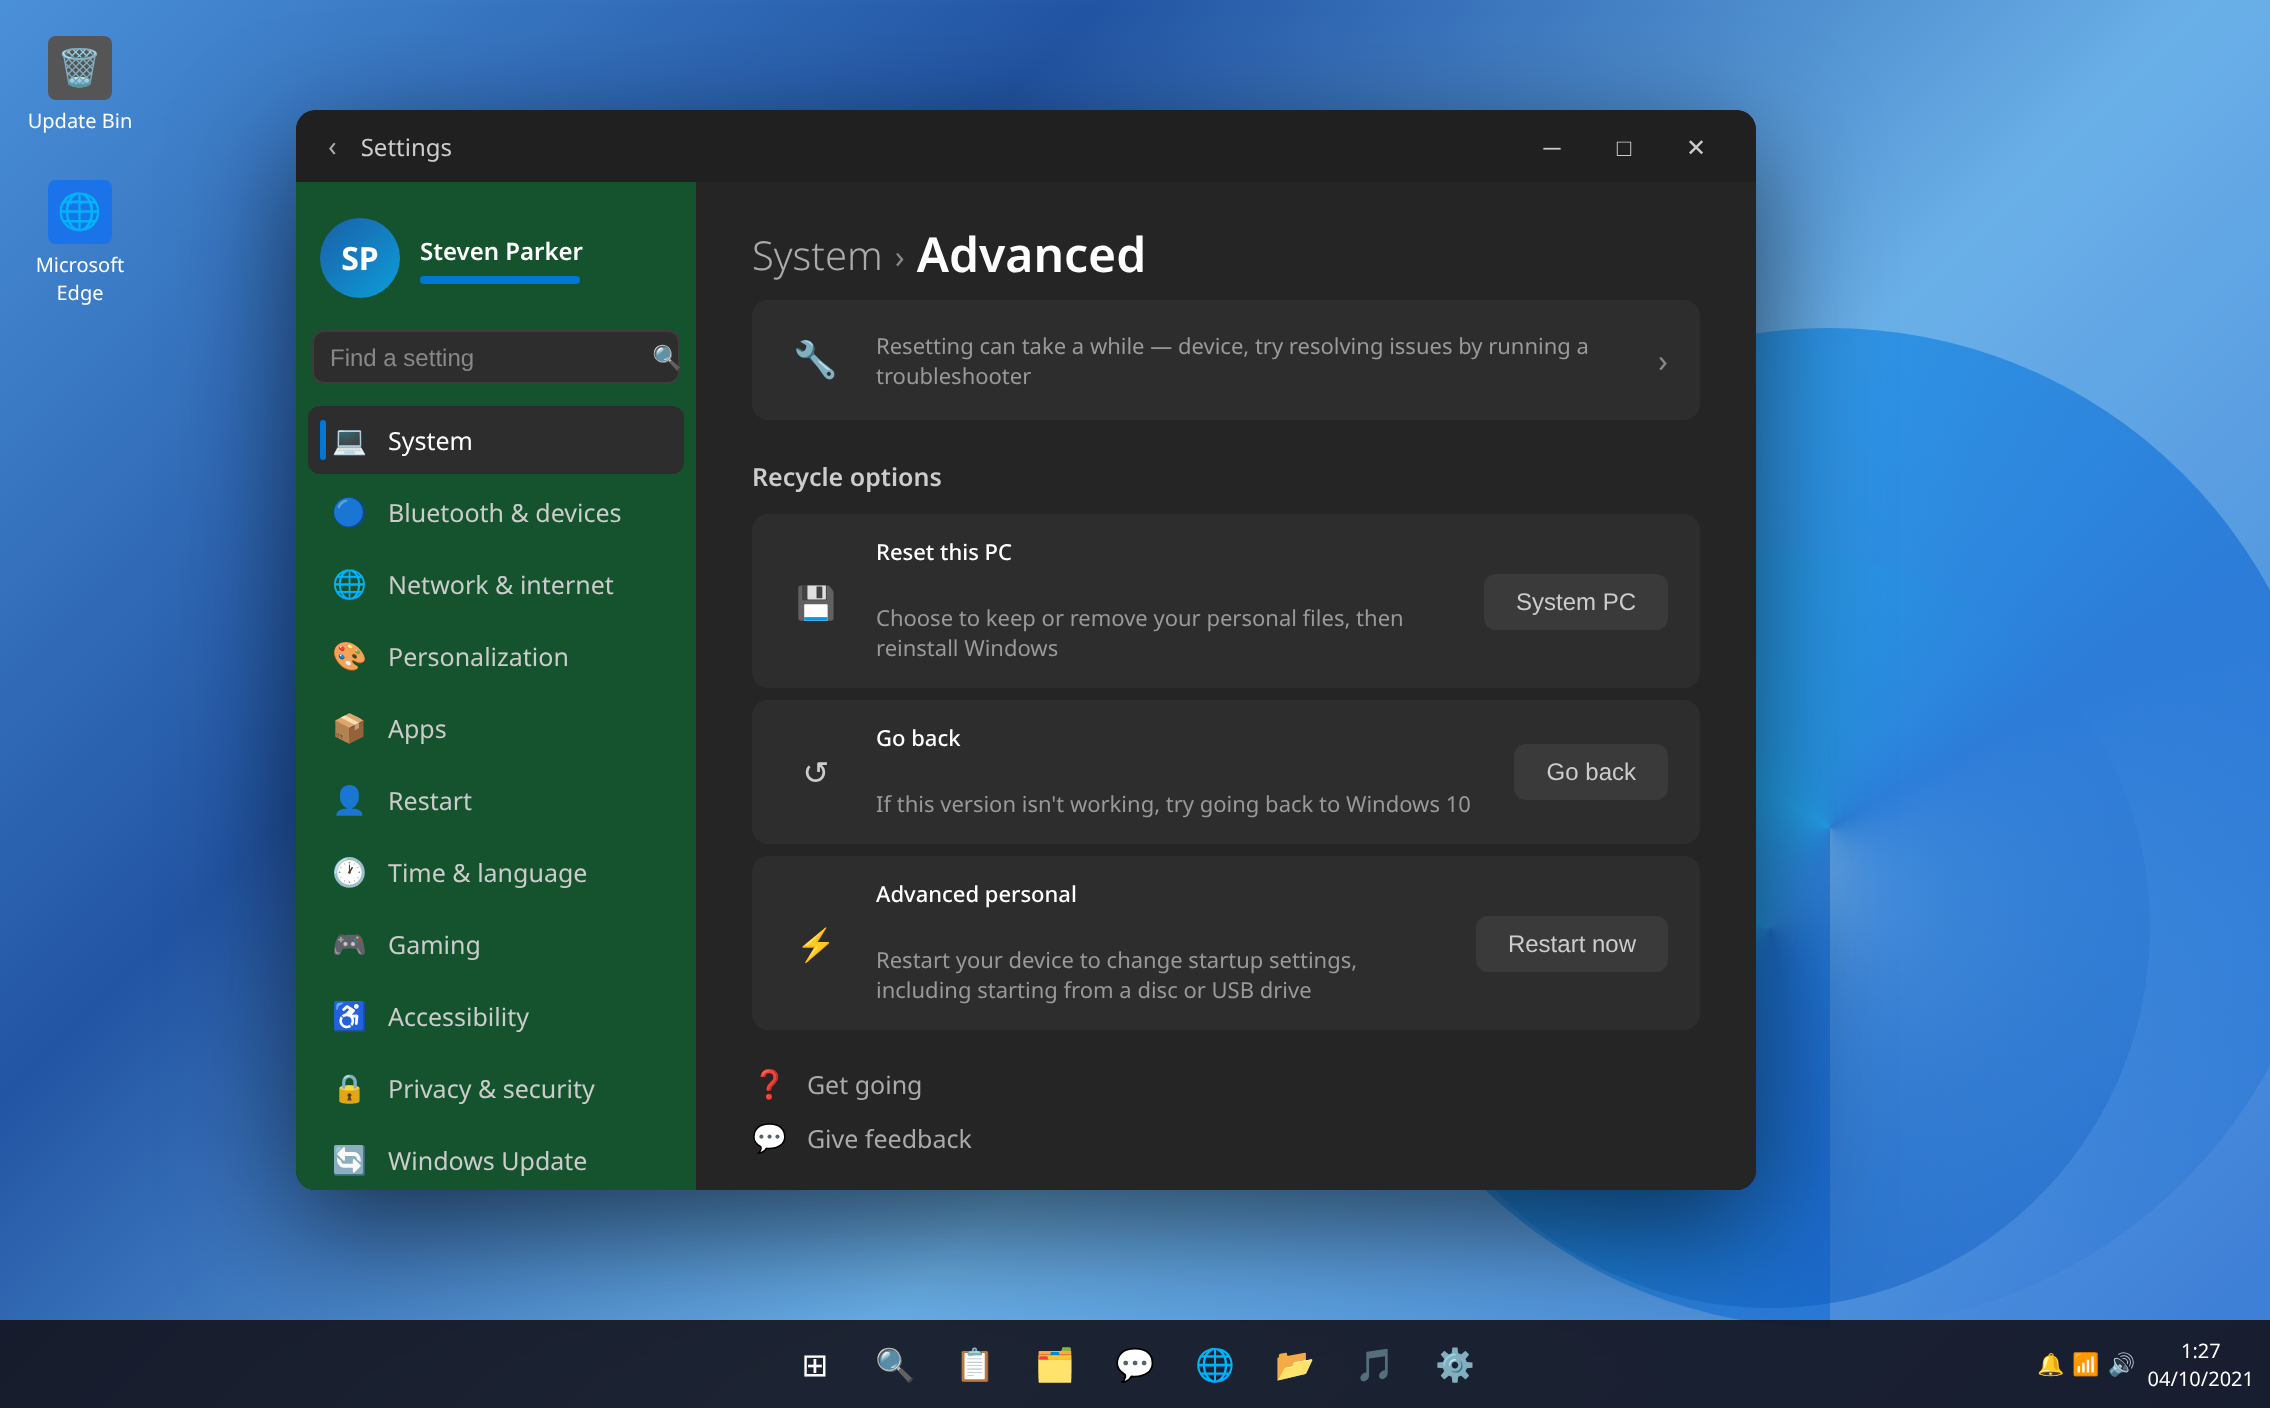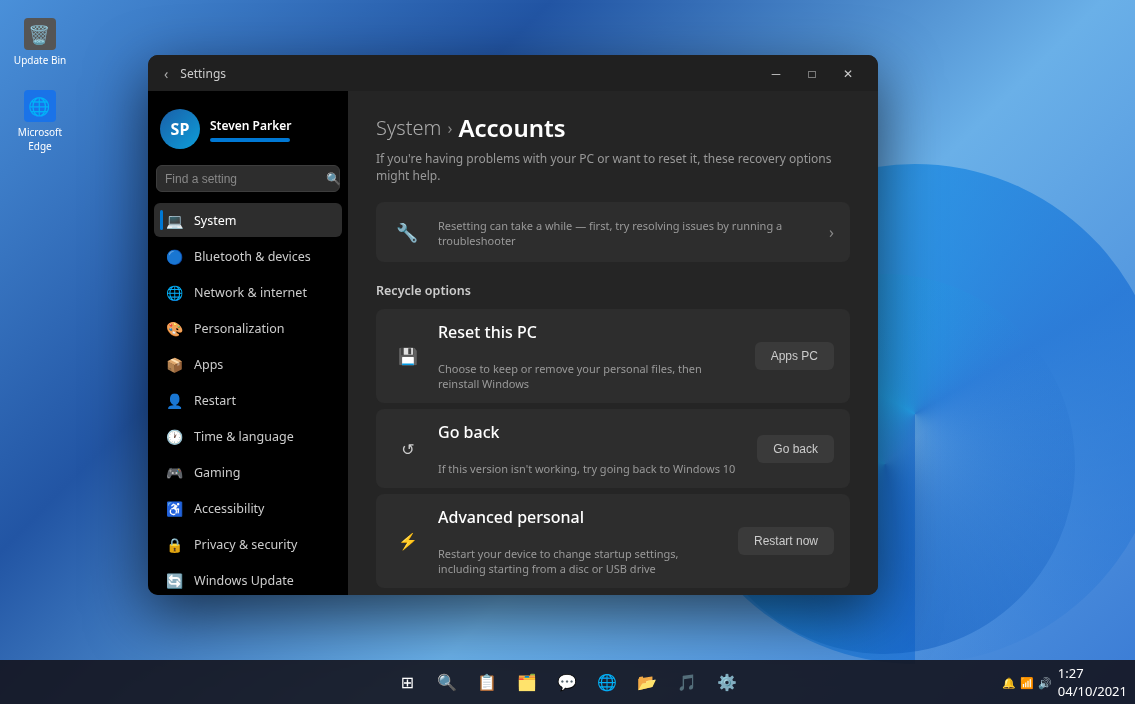--- a/index.html
+++ b/index.html
@@ -104,22 +104,22 @@
     }
     .taskbar-right {
       display: flex;
       align-items: center;
       gap: 6px;
       color: #fff;
       font-size: 11px;
       margin-left: auto;
     }
     .taskbar-time {
-      text-align: left;
-      font-size: 13px;
+      text-align: center;
+      font-size: 10px;
       color: #fff;
       line-height: 1.4;
     }
     .taskbar-sys {
       display: flex;
       align-items: center;
       gap: 4px;
       font-size: 11px;
       color: #ccc;
     }
@@ -179,21 +179,21 @@
     
     .window-body {
       display: flex;
       flex: 1;
       overflow: hidden;
     }
 
     
     .sidebar {
       width: 200px;
-      background: #000000;
+      background: #14532d;
       flex-shrink: 0;
       padding: 8px 0;
       overflow-y: auto;
       display: flex;
       flex-direction: column;
     }
     .user-profile {
       display: flex;
       align-items: center;
       gap: 10px;
@@ -385,21 +385,21 @@
       display: flex;
       align-items: center;
       justify-content: center;
       color: #ccc;
       font-size: 16px;
       flex-shrink: 0;
     }
     .option-text { flex: 1; }
     .option-title {
       color: #fff;
-      font-size: 16px;
+      font-size: 11px;
       font-weight: 500;
     }
     .option-desc {
       color: #999;
       font-size: 11px;
       margin-top: 18px;
     }
     .option-btn {
       background: #3a3a3a;
       border: none;
@@ -519,41 +519,40 @@
         <div class="nav-item">
           <div class="nav-icon">🔄</div>
           <span>Windows Update</span>
         </div>
       </div>
 
       <div class="main-content">
         <div class="breadcrumb">
           <span class="breadcrumb-system">System</span>
           <span class="breadcrumb-arrow">›</span>
-          <span class="breadcrumb-current">Accounts</span>
-        </div>
-        <p class="page-description">If you're having problems with your PC or want to reset it, these recovery options might help.</p>
+          <span class="breadcrumb-current">Advanced</span>
+        </div>
 
         <div class="fix-card">
           <div class="fix-icon">🔧</div>
           <div class="fix-text">
-            <div class="fix-desc">Resetting can take a while — first, try resolving issues by running a troubleshooter</div>
+            <div class="fix-desc">Resetting can take a while — device, try resolving issues by running a troubleshooter</div>
           </div>
           <div class="fix-chevron">›</div>
         </div>
 
         <div class="section-title">Recycle options</div>
 
         <div class="option-card">
           <div class="option-icon">💾</div>
           <div class="option-text">
             <div class="option-title">Reset this PC</div>
             <div class="option-desc">Choose to keep or remove your personal files, then reinstall Windows</div>
           </div>
-          <button class="option-btn">Apps PC</button>
+          <button class="option-btn">System PC</button>
         </div>
 
         <div class="option-card">
           <div class="option-icon">↺</div>
           <div class="option-text">
             <div class="option-title">Go back</div>
             <div class="option-desc">If this version isn't working, try going back to Windows 10</div>
           </div>
           <button class="option-btn">Go back</button>
         </div>

